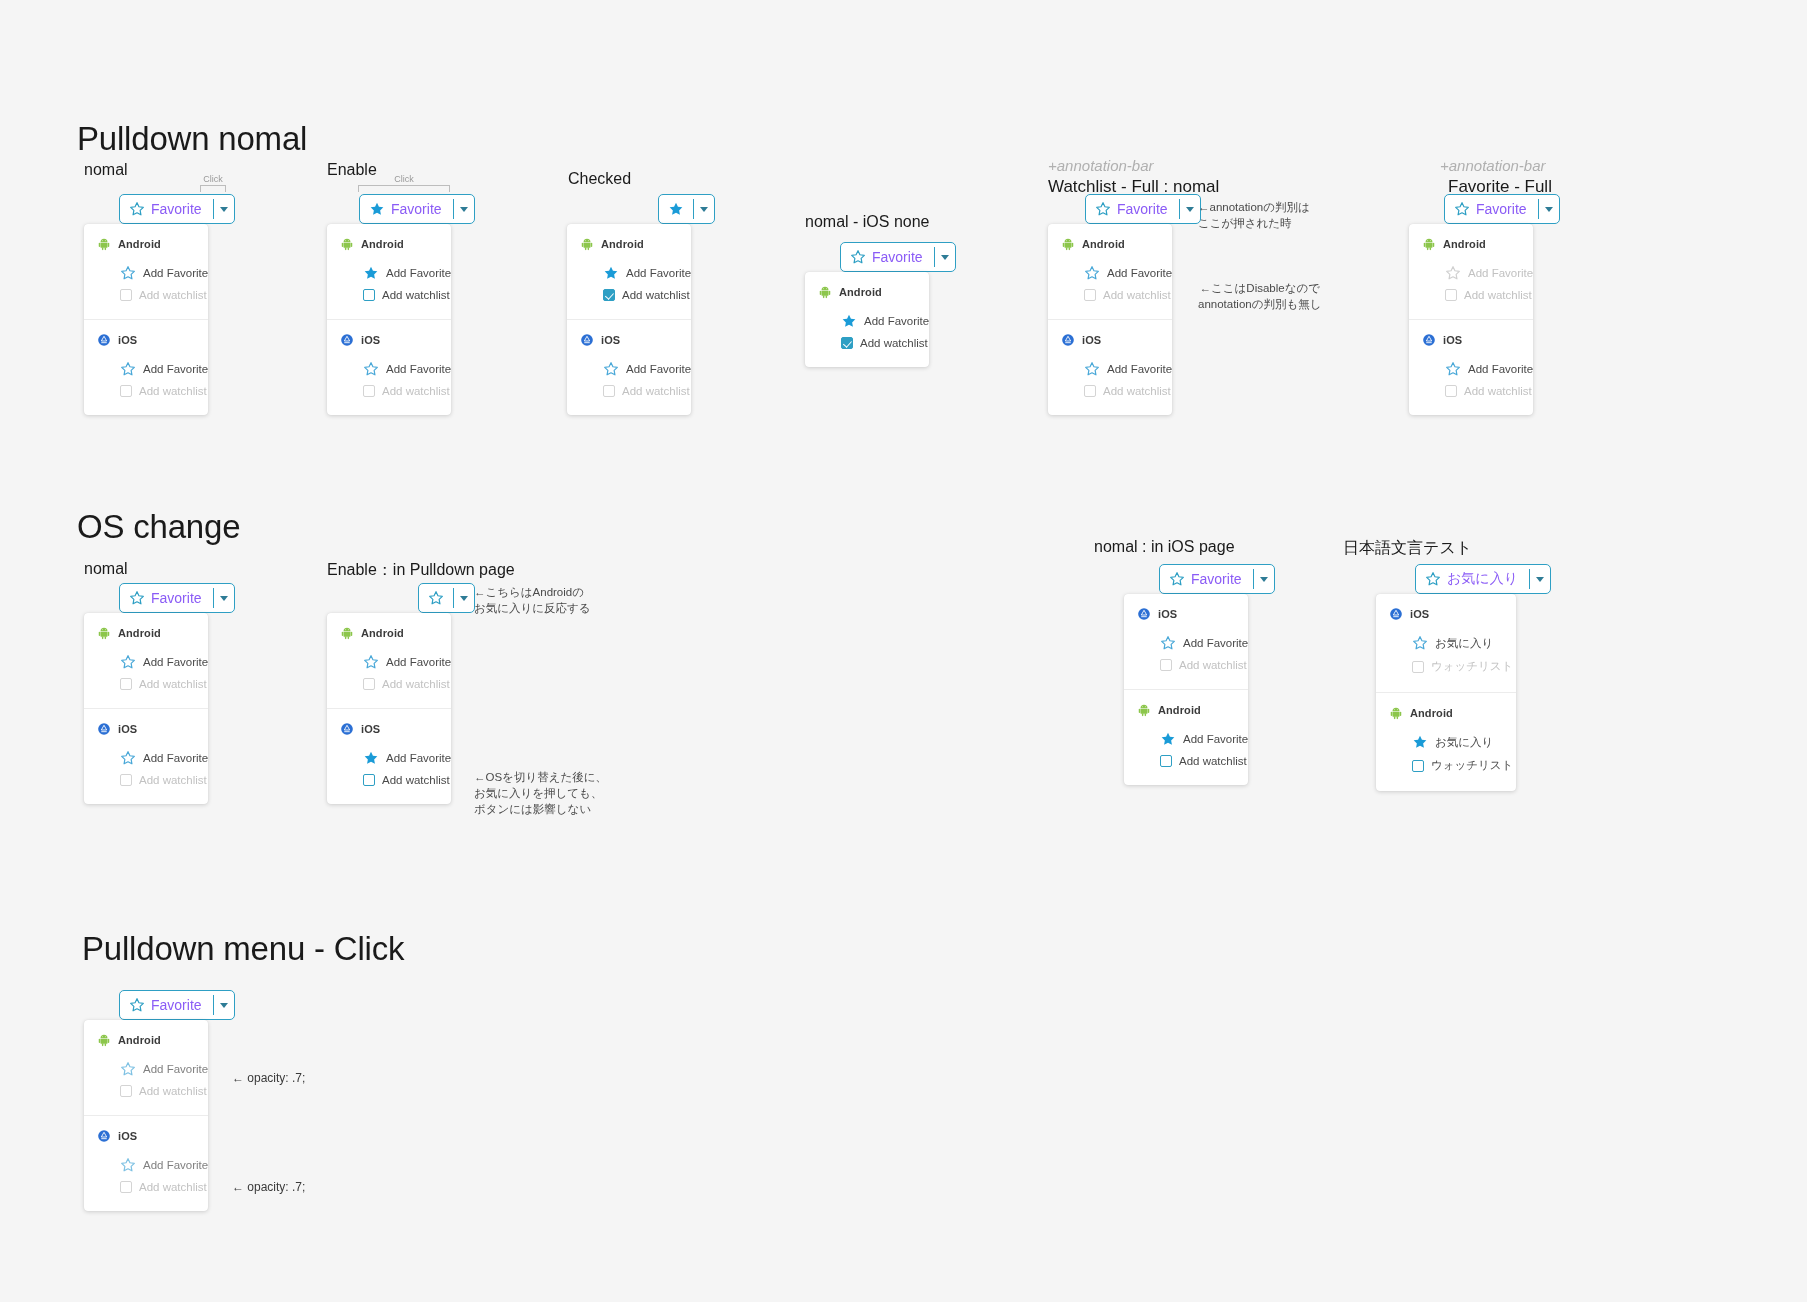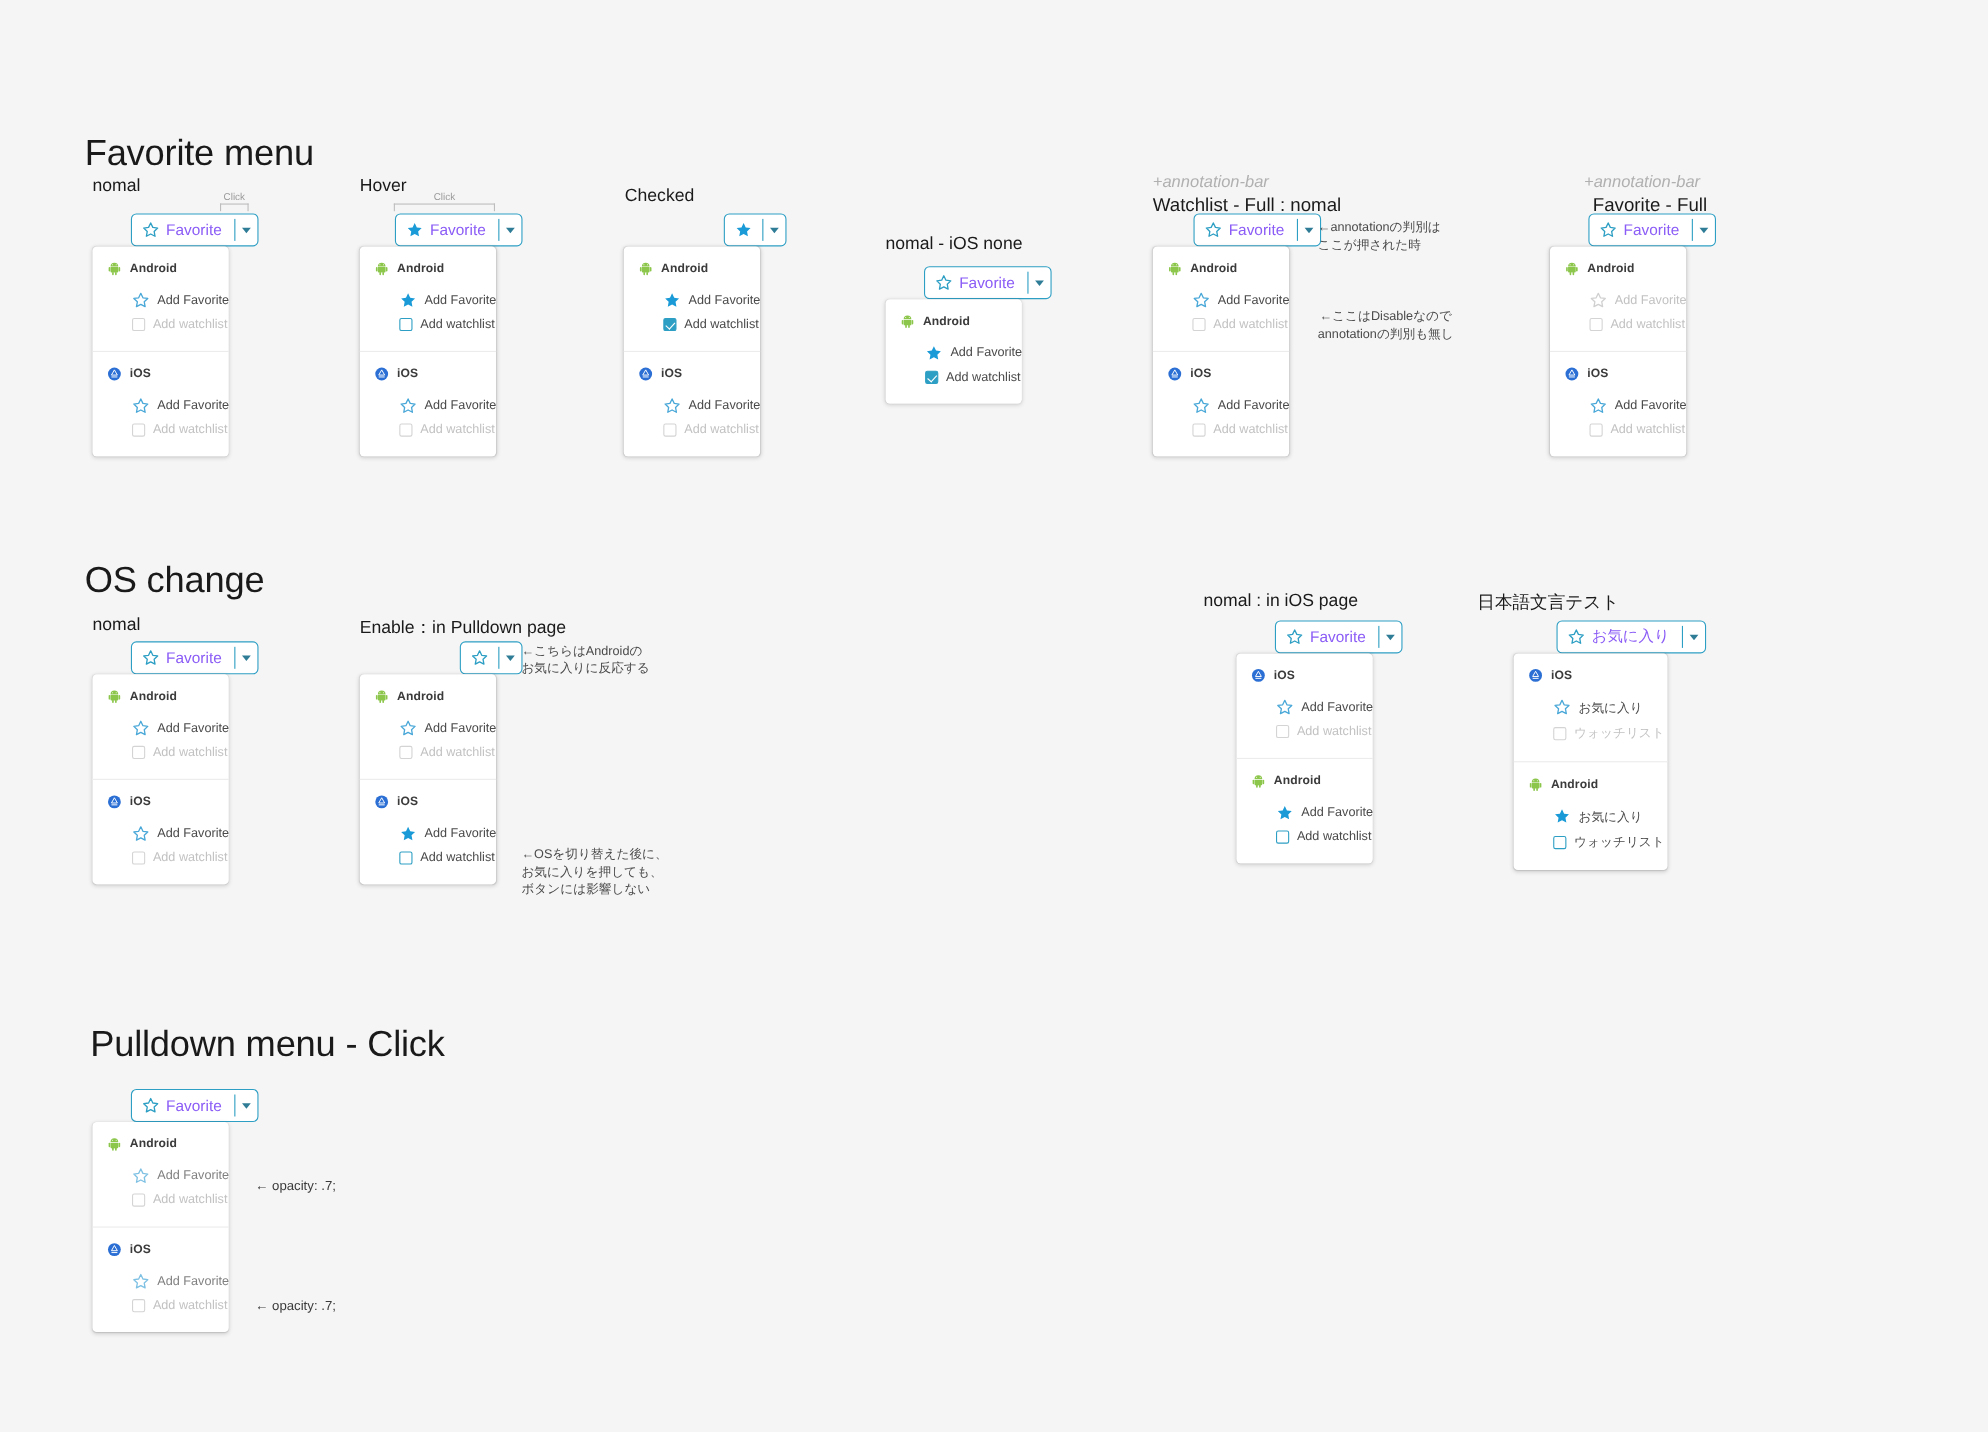--- a/index.html
+++ b/index.html
@@ -162,21 +162,21 @@
     color: #4a4a4a;
     white-space: pre-line;
   }
   .anno.mono { font-size: 12px; color: #3a3a3a; }
 </style>
 </head>
 <body>
 
 <div class="canvas">
 
-  <div class="abs section-title" style="left:77px; top:120px;">Favorite menu</div>
+  <div class="abs section-title" style="left:77px; top:120px;">Pulldown nomal</div>
 
   <div class="abs case-label" style="left:84px; top:161px;">nomal</div>
 
   <div class="click-bracket" style="left:200px; top:174px; width:26px;">
     <div class="cb-label">Click</div>
     <div class="cb-line"></div>
   </div>
 
   <div class="abs split-btn" style="left:119px; top:194px;">
     <div class="main">
@@ -242,21 +242,21 @@
         </span>
         <span>Add Favorite</span>
       </div>
       <div class="menu-row dim">
         <span class="cbox off"></span>
         <span>Add watchlist</span>
       </div>
     </div>
   </div>
 
-  <div class="abs case-label" style="left:327px; top:161px;">Hover</div>
+  <div class="abs case-label" style="left:327px; top:161px;">Enable</div>
 
   <div class="click-bracket" style="left:358px; top:174px; width:92px;">
     <div class="cb-label">Click</div>
     <div class="cb-line"></div>
   </div>
 
   <div class="abs split-btn" style="left:359px; top:194px;">
     <div class="main">
       <span class="star">
         <svg viewBox="0 0 24 24">

